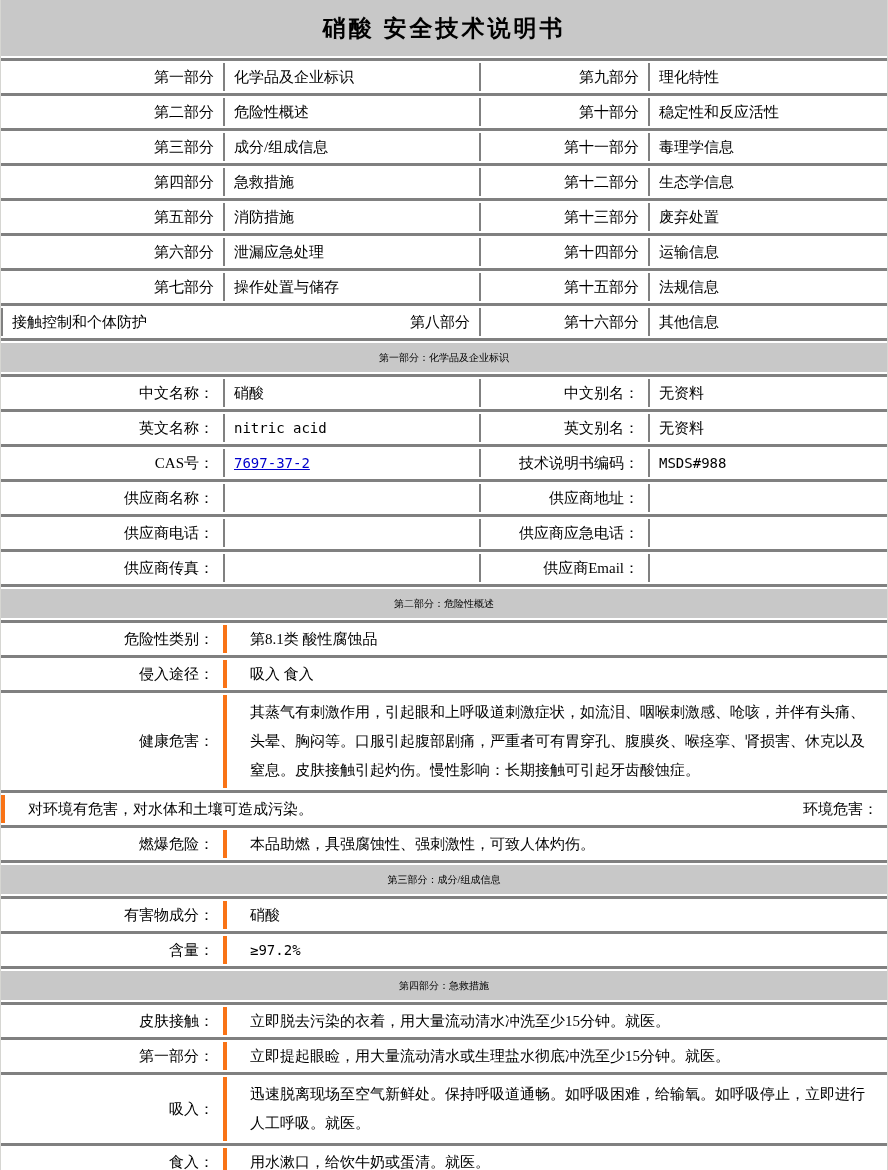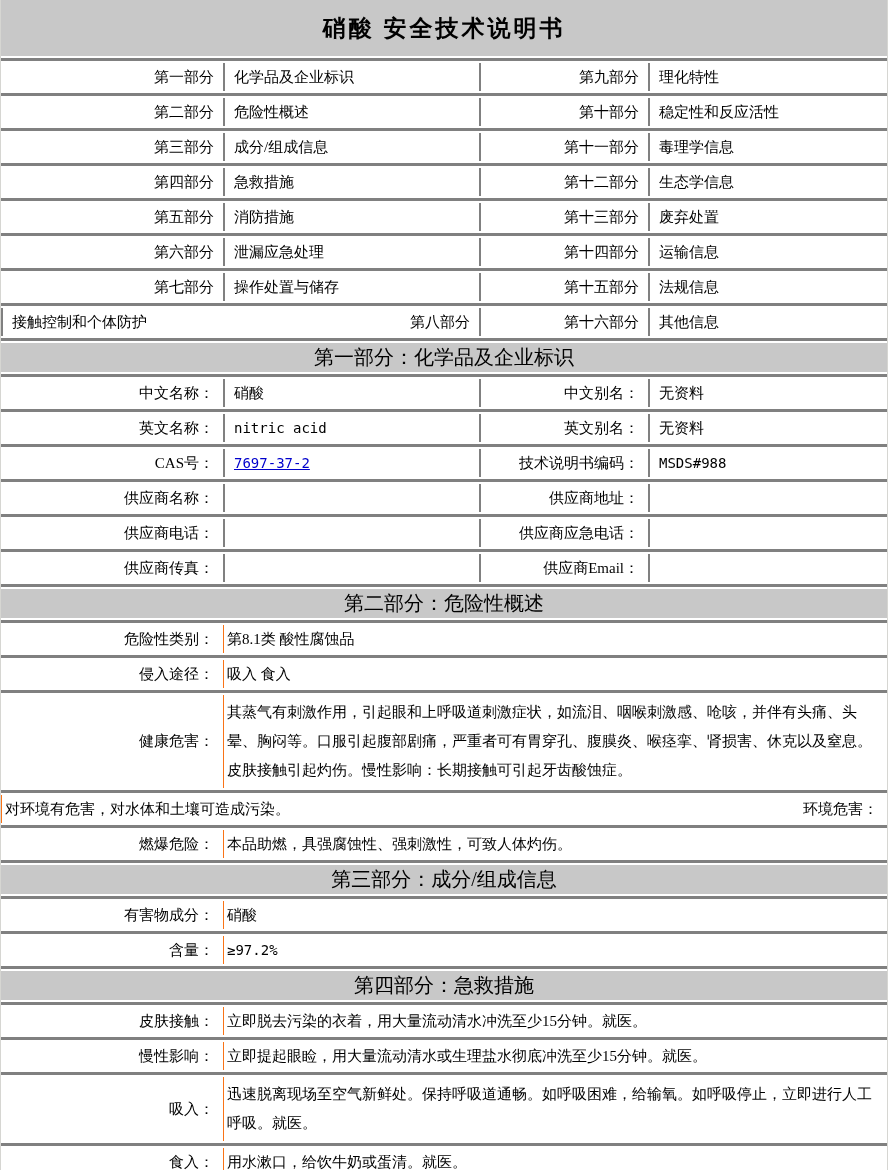--- a/index.html
+++ b/index.html
@@ -13,30 +13,30 @@
   }
   .title-band {
     height:56px; background:#c8c8c8;
     display:flex; align-items:center; justify-content:center;
   }
   .title-band h1 { margin:12px; font-size:23px; font-weight:bold; letter-spacing:3px; }
   .sep { height:3px; background:#808080; margin:2px 0; }
   .band {
     min-height:29px; background:#c8c8c8;
     display:flex; align-items:center; justify-content:center;
-    font-size:20px;
+    font-size:10px;
   }
   .row { display:flex; align-items:stretch; min-height:28px; }
   .cell { box-sizing:border-box; display:flex; align-items:center; }
   .lab { justify-content:flex-end; text-align:right; }
   .c1 { flex:0 0 222px; padding-right:9px; }
   .c2 { flex:0 0 256px; border-left:2px solid #808080; padding-left:9px; padding-right:6px; }
   .c3 { flex:0 0 169px; border-left:2px solid #808080; padding-right:9px; }
   .c4 { flex:1 1 auto; border-left:2px solid #808080; padding-left:9px; padding-right:0; }
-  .cw { flex:1 1 auto; border-left:1px solid #f97316; padding-left:3px; padding-right:12px; }
+  .cw { flex:1 1 auto; border-left:4px solid #f97316; padding-left:23px; padding-right:12px; }
   .ml { line-height:29px; padding-top:3px; padding-bottom:3px; }
   .mono { font-family:"DejaVu Sans Mono","Liberation Mono",monospace; font-size:14px; }
   .link { color:#0000cc; }
 </style>
 </head>
 <body>
 
 <div class="page">
 
   <div class="title-band">
@@ -194,21 +194,21 @@
   <div class="sep"></div>
   <div class="band">第四部分：急救措施</div>
 
   <div class="sep"></div>
   <div class="row">
     <div class="cell c1 lab">皮肤接触：</div>
     <div class="cell cw">立即脱去污染的衣着，用大量流动清水冲洗至少15分钟。就医。</div>
   </div>
   <div class="sep"></div>
   <div class="row">
-    <div class="cell c1 lab">慢性影响：</div>
+    <div class="cell c1 lab">第一部分：</div>
     <div class="cell cw">立即提起眼睑，用大量流动清水或生理盐水彻底冲洗至少15分钟。就医。</div>
   </div>
   <div class="sep"></div>
   <div class="row">
     <div class="cell c1 lab">吸入：</div>
     <div class="cell cw ml">迅速脱离现场至空气新鲜处。保持呼吸道通畅。如呼吸困难，给输氧。如呼吸停止，立即进行人工呼吸。就医。</div>
   </div>
   <div class="sep"></div>
   <div class="row">
     <div class="cell c1 lab">食入：</div>

